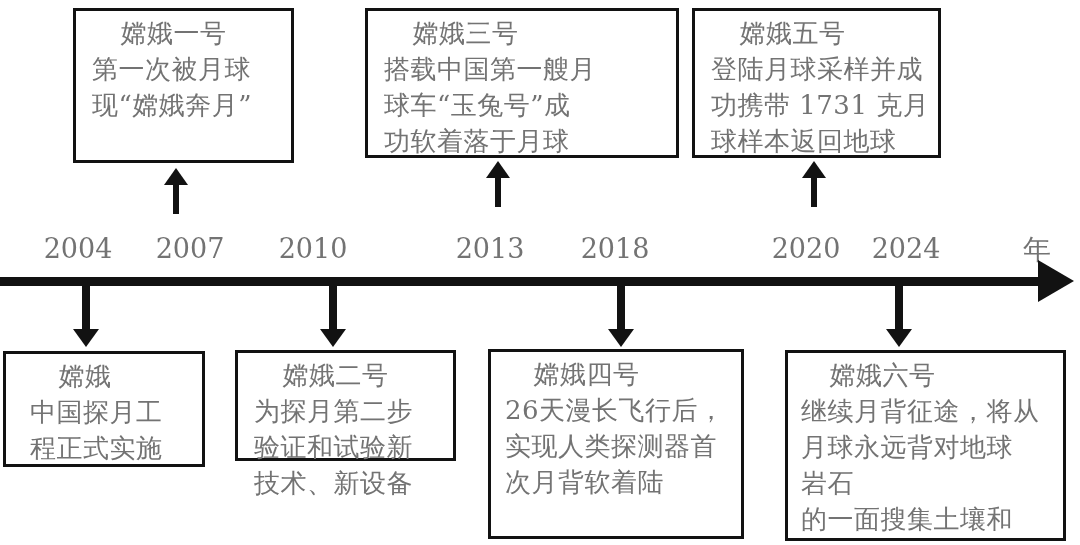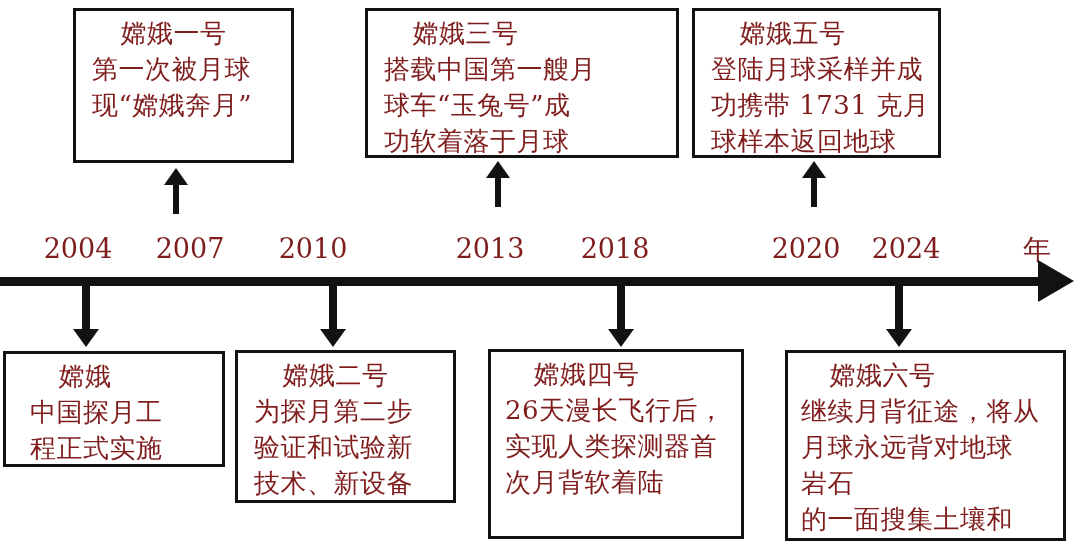--- a/index.html
+++ b/index.html
@@ -1,32 +1,32 @@
 <!DOCTYPE html>
 <html><head>
 <meta charset="utf-8">
 <style>
   html,body { margin:0; padding:0; background:#fff; }
   .stage {
     position:relative; width:1080px; height:545px; background:#ffffff;
-    font-family:"DejaVu Serif","Liberation Serif",serif; color:#7f1d1d;
+    font-family:"DejaVu Serif","Liberation Serif",serif; color:#737373;
     overflow:hidden;
   }
   
   .ebox {
     position:absolute; box-sizing:border-box; background:#fff;
     border:3px solid #121212; font-size:26px; line-height:36px;
     padding:4px 8px 0 16px; letter-spacing:0.5px;
   }
   .ebox .t { text-indent:1.1em; }
   #box-c1 { left:73px;  top:8px;   width:221px; height:155px; }
   #box-c3 { left:365px; top:8px;   width:314px; height:150px; }
   #box-c5 { left:692px; top:8px;   width:249px; height:150px; }
-  #box-c0 { left:3px;   top:351px; width:222px; height:116px; padding-left:24px; }
-  #box-c2 { left:235px; top:350px; width:221px; height:153px; }
+  #box-c0 { left:3px;   top:351px; width:202px; height:116px; padding-left:24px; }
+  #box-c2 { left:235px; top:350px; width:221px; height:111px; }
   #box-c4 { left:488px; top:349px; width:256px; height:190px; padding-left:14px; }
   #box-c6 { left:785px; top:350px; width:281px; height:191px; padding-left:13px; }
 
   
   .tl-bar  { position:absolute; left:0; top:277px; width:1040px; height:9px; background:#121212; }
   .tl-head {
     position:absolute; left:1038px; top:260px; width:0; height:0;
     border-top:21px solid transparent; border-bottom:21px solid transparent;
     border-left:36px solid #121212;
   }

